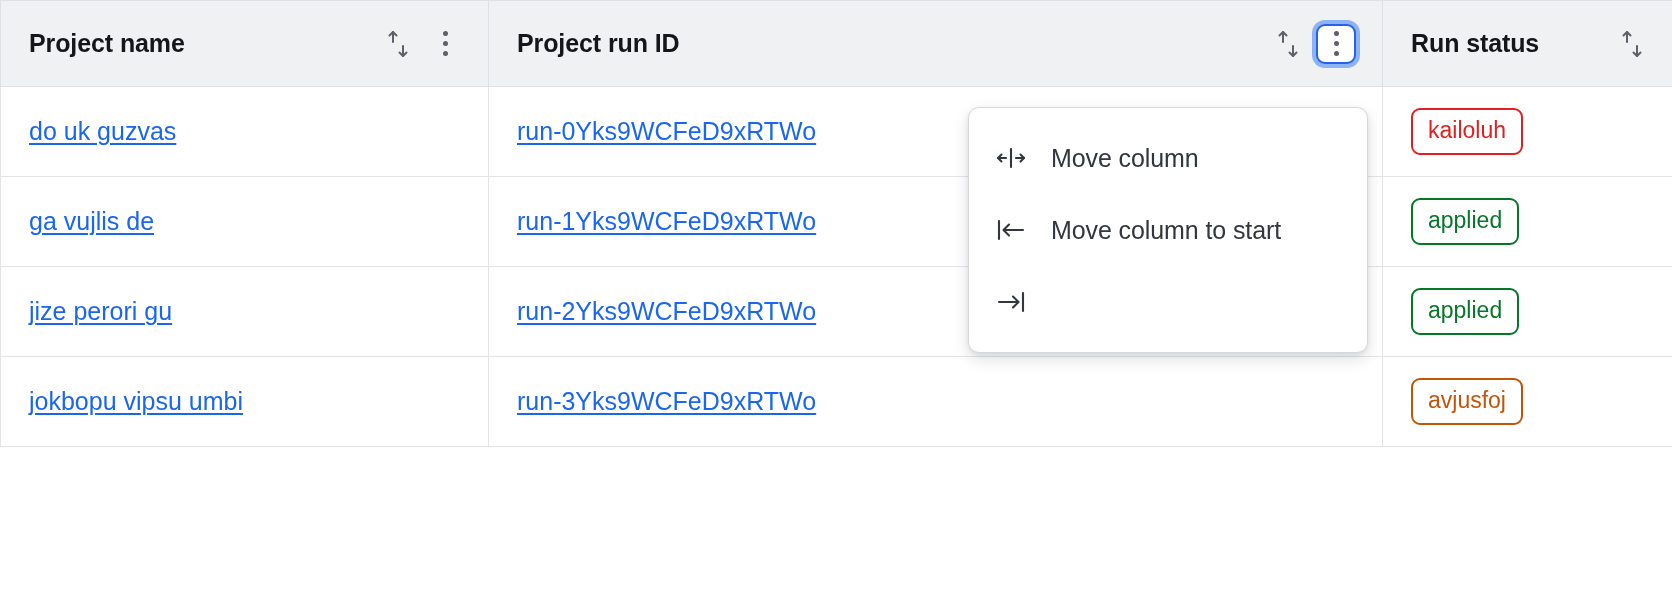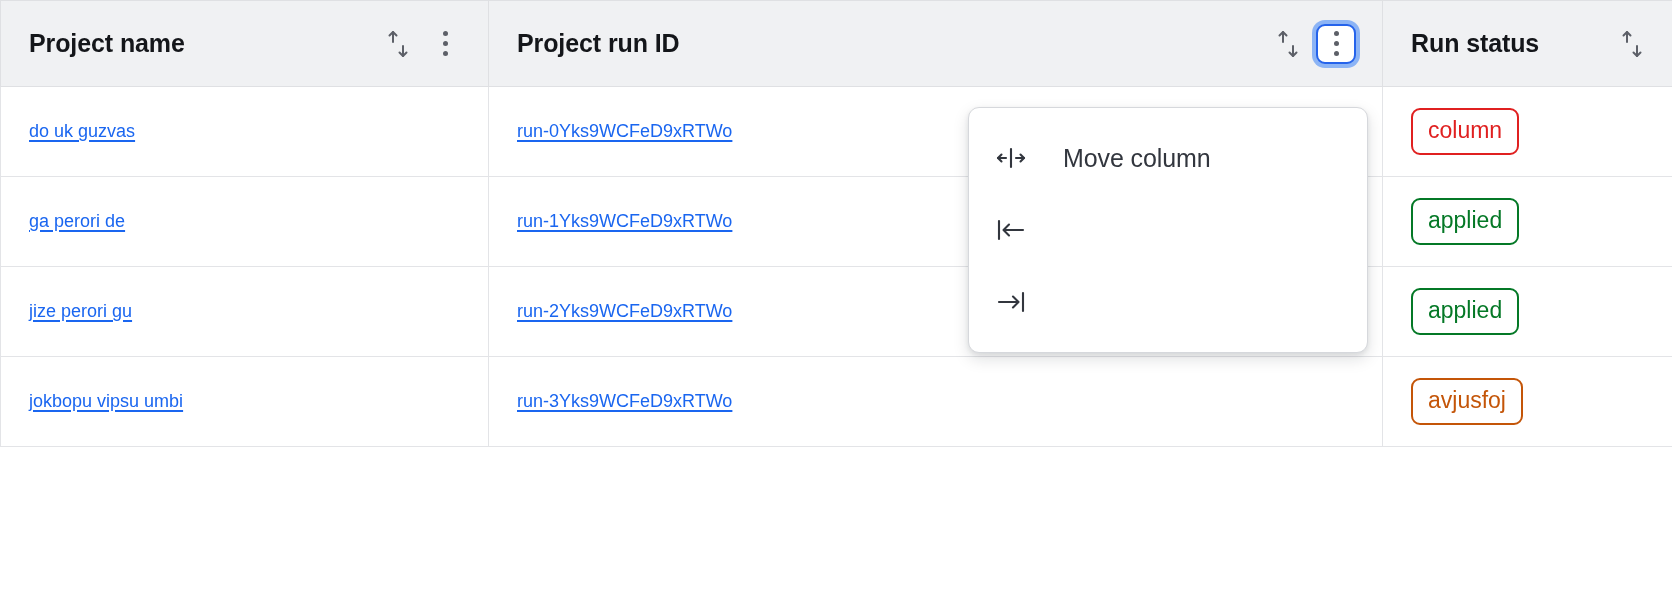--- a/index.html
+++ b/index.html
@@ -63,21 +63,21 @@
   tbody td {
     background:#ffffff;
     border-bottom:1px solid #e3e4e7;
     border-right:1px solid #e3e4e7;
     padding:0 28px;
     vertical-align:middle;
   }
   tbody td:first-child { border-left:1px solid #e3e4e7; }
 
   a.cell-link {
-    font-size:18px; color:#1a66f0; text-decoration:underline;
+    font-size:25px; color:#1a66f0; text-decoration:underline;
     text-underline-offset:3px; text-decoration-thickness:1.6px;
     white-space:nowrap; cursor:pointer;
   }
 
   .badge {
     display:inline-block; font-size:23px; line-height:1;
     padding:9px 15px 11px; border-radius:9px;
     border:2px solid currentColor; white-space:nowrap;
   }
   .badge.errored { color:#e02020; }
@@ -91,21 +91,21 @@
     background:#ffffff;
     border:1px solid #d6d8dc;
     border-radius:11px;
     box-shadow:0 6px 16px rgba(16,22,32,.13), 0 2px 5px rgba(16,22,32,.08);
     padding:14px 0 14px 0;
     z-index:40;
   }
   .menu-item {
     display:flex; align-items:center;
     height:72px; padding:0 26px 0 26px;
-    cursor:pointer; gap:36px;
+    cursor:pointer; gap:24px;
   }
   .menu-icon { width:32px; height:28px; flex:0 0 auto; display:flex; align-items:center; justify-content:center; }
   .menu-icon svg { display:block; }
   .menu-label {
     font-size:25px; color:#32363e; white-space:nowrap; letter-spacing:-0.1px;
   }
 </style>
 </head>
 <body>
 
@@ -186,26 +186,26 @@
 
       <tbody>
         <tr>
           <td>
             <a class="cell-link">do uk guzvas</a>
           </td>
           <td>
             <a class="cell-link">run-0Yks9WCFeD9xRTWo</a>
           </td>
           <td>
-            <span class="badge errored">column</span>
-          </td>
-        </tr>
-        <tr>
-          <td>
-            <a class="cell-link">ga perori de</a>
+            <span class="badge errored">kailoluh</span>
+          </td>
+        </tr>
+        <tr>
+          <td>
+            <a class="cell-link">ga vujlis de</a>
           </td>
           <td>
             <a class="cell-link">run-1Yks9WCFeD9xRTWo</a>
           </td>
           <td>
             <span class="badge applied">applied</span>
           </td>
         </tr>
         <tr>
           <td>
@@ -249,20 +249,21 @@
     </div>
 
     <div class="menu-item">
       <span class="menu-icon">
         <svg width="32" height="24" viewBox="0 0 32 24" fill="none" stroke="#32363e" stroke-width="2.1" stroke-linecap="round" stroke-linejoin="round">
           <path d="M4 3 V21"></path>
           <path d="M9 12 H28"></path>
             <path d="M14 6.5 L8.5 12 L14 17.5"></path>
         </svg>
       </span>
+      <span class="menu-label">Move column to start</span>
     </div>
 
     <div class="menu-item">
       <span class="menu-icon">
         <svg width="32" height="24" viewBox="0 0 32 24" fill="none" stroke="#32363e" stroke-width="2.1" stroke-linecap="round" stroke-linejoin="round">
           <path d="M28 3 V21"></path>
           <path d="M23 12 H4"></path>
             <path d="M18 6.5 L23.5 12 L18 17.5"></path>
         </svg>
       </span>

